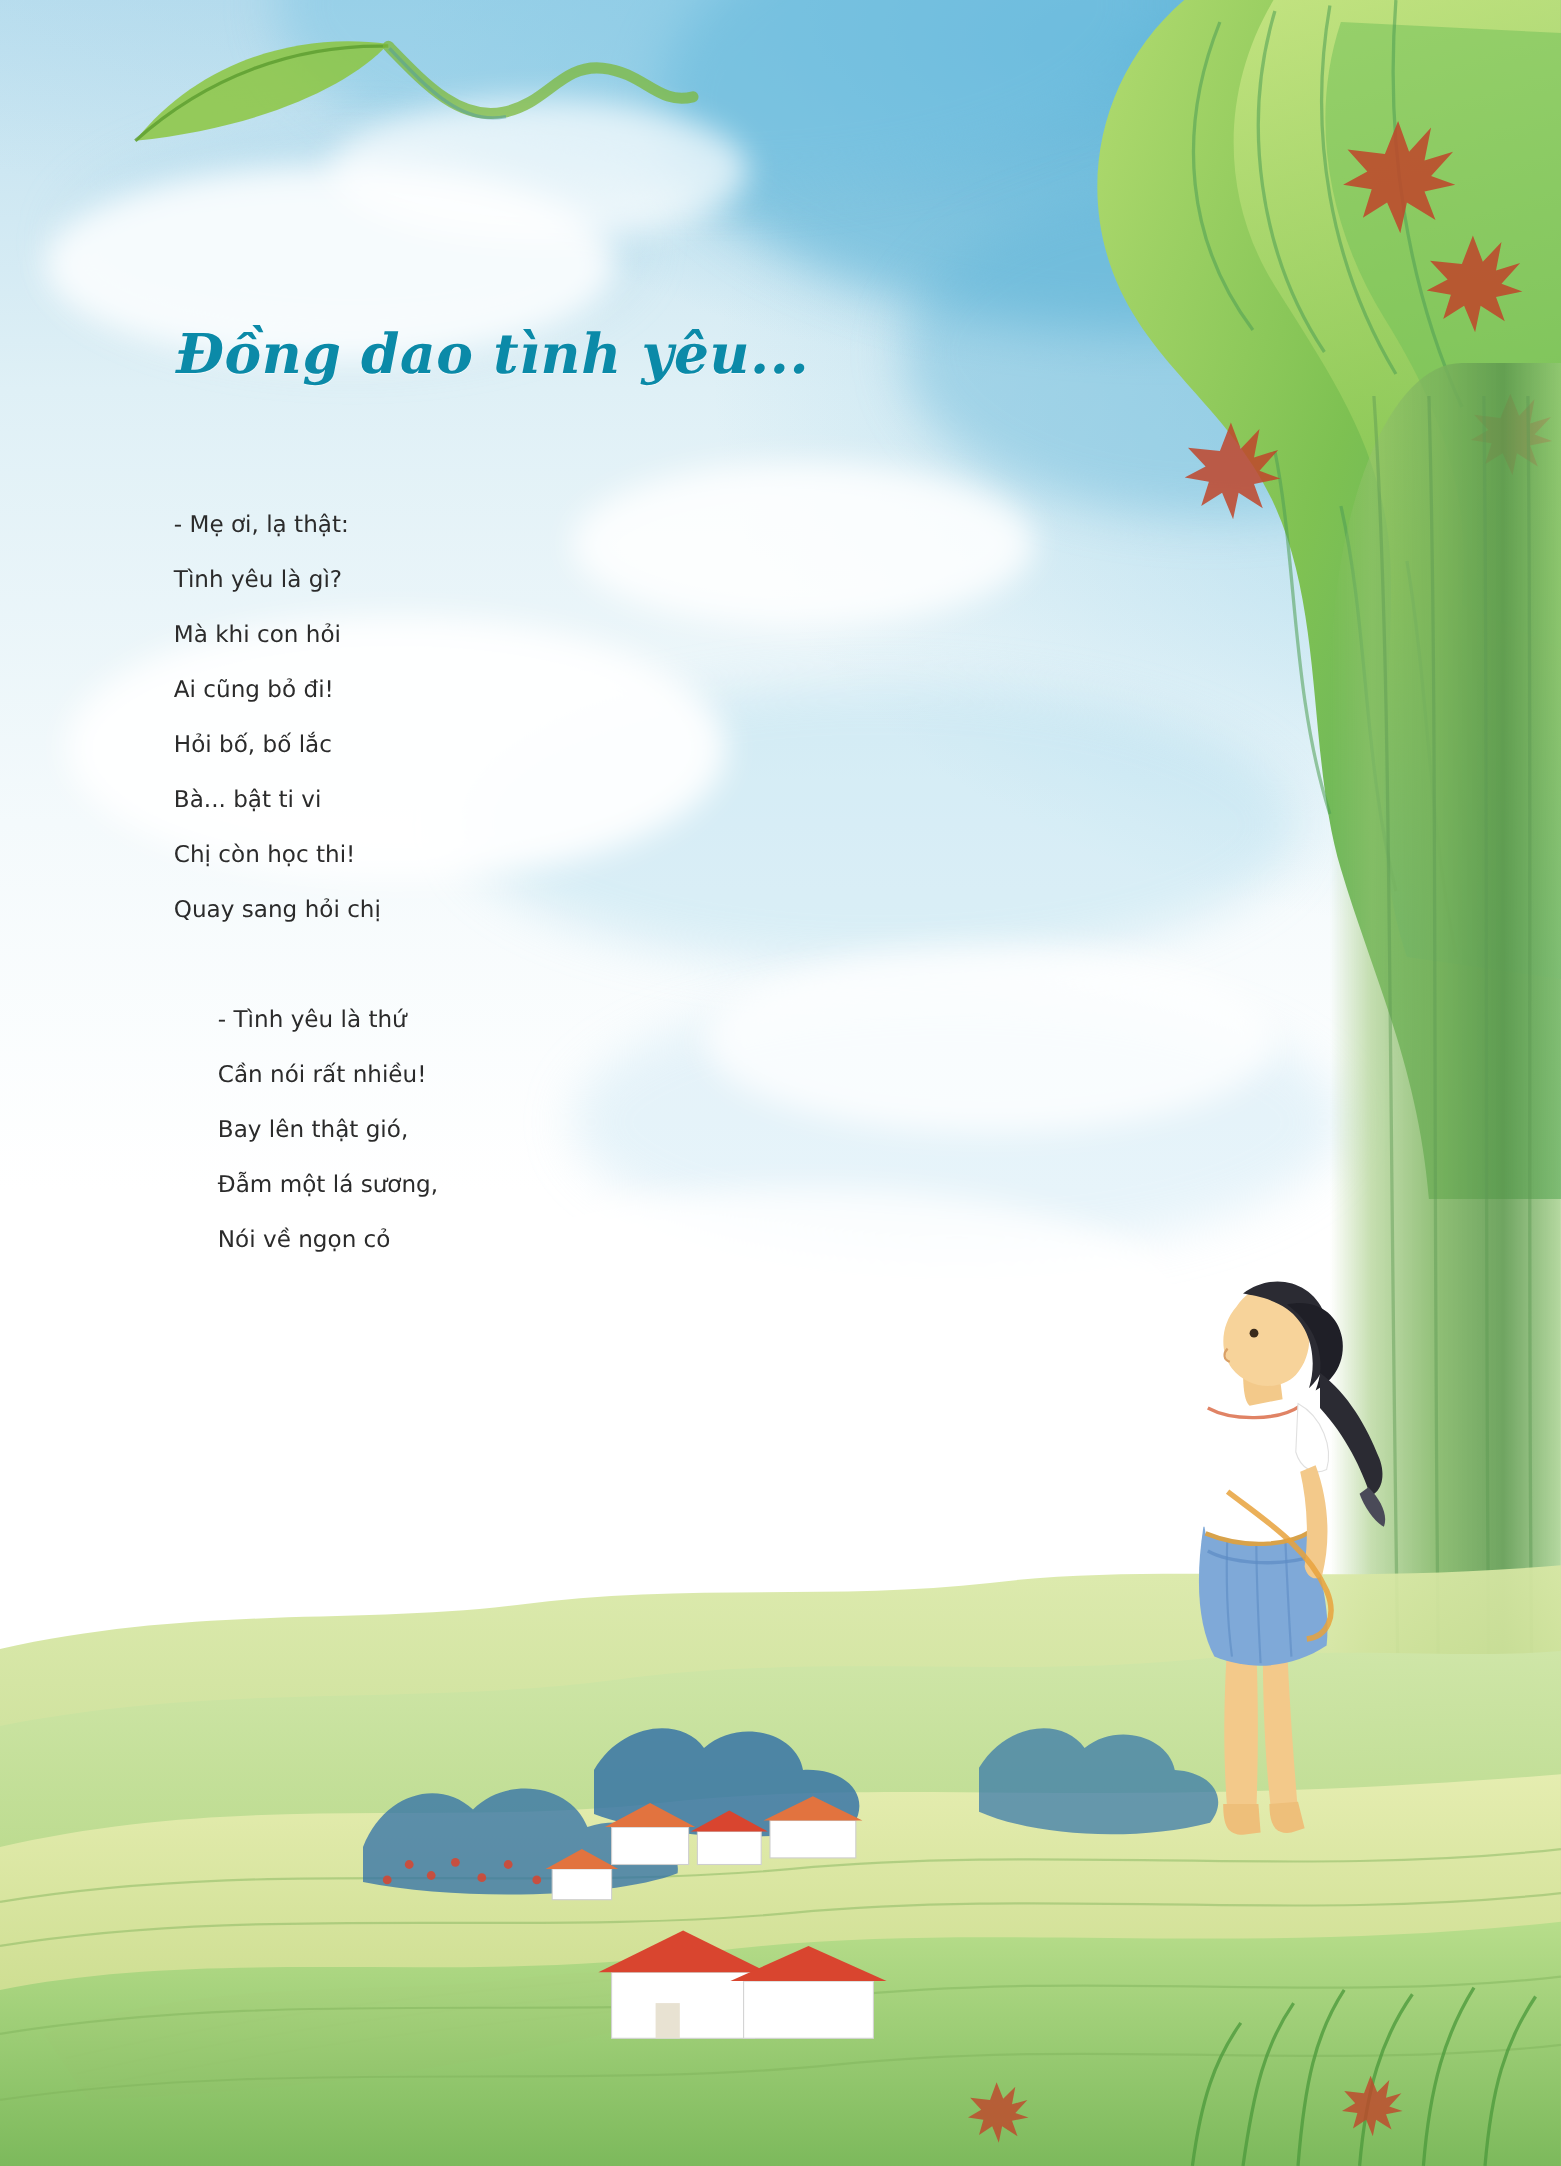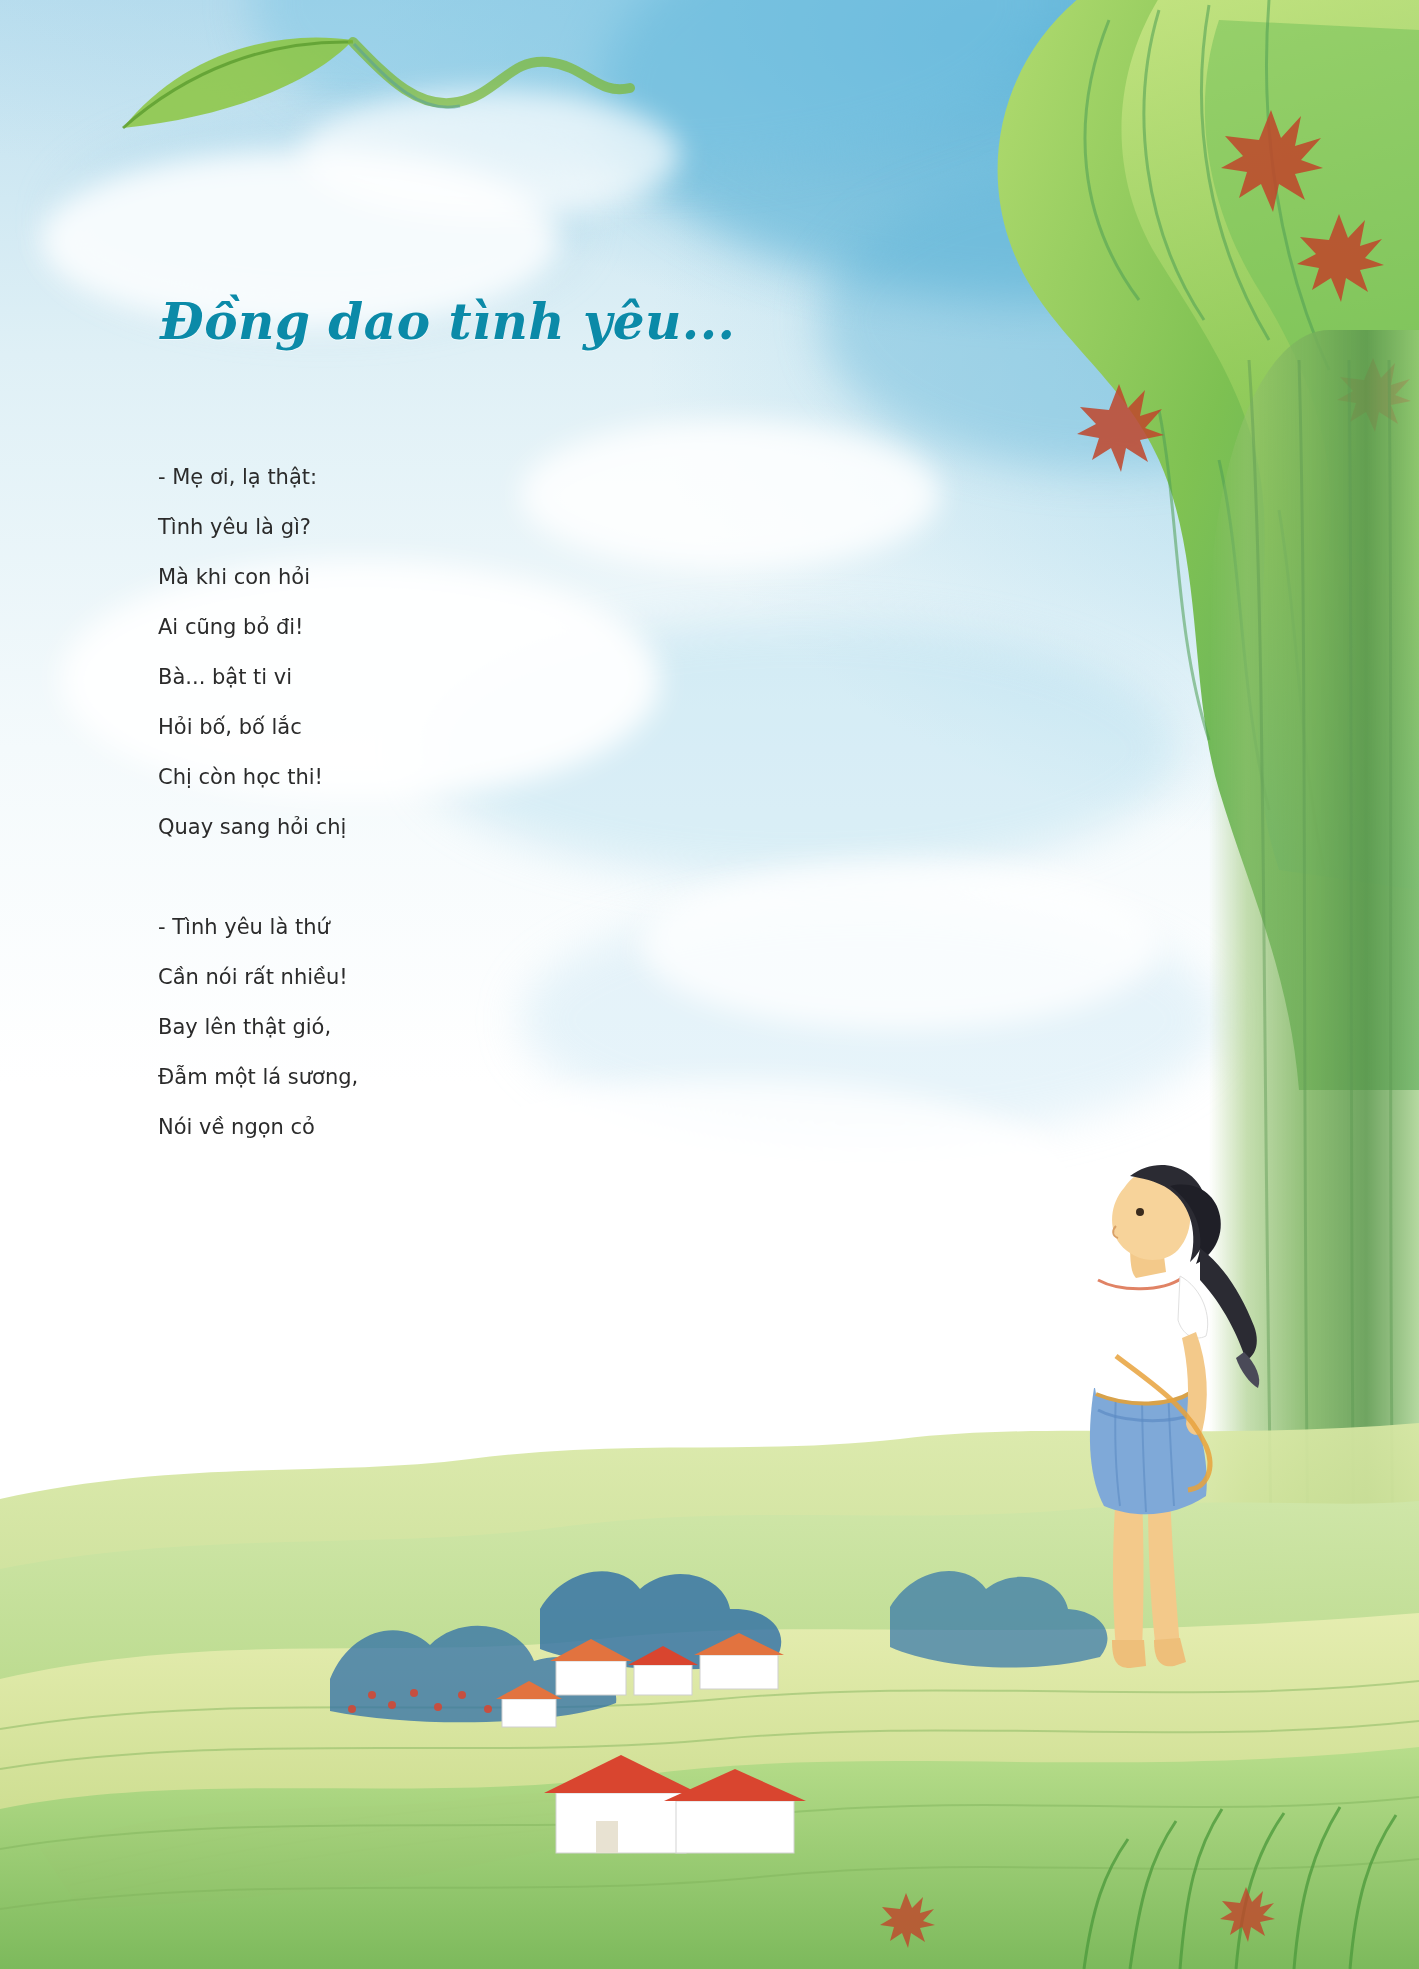--- a/index.html
+++ b/index.html
@@ -98,21 +98,21 @@
     position: absolute;
     left: 158px;
     top: 452px;
     width: 520px;
     color: #2b2b2b;
     font-size: 21px;
     line-height: 50px;
     font-family: "DejaVu Sans", sans-serif;
   }
   .stanza { margin: 0 0 50px 0; }
-  .stanza:last-child { margin-bottom: 0; }
+  .stanza:last-child { margin-bottom: 0; margin-left: 40px; }
   .line { white-space: pre; }
 
   
   .girl {
     position: absolute;
     left: 1020px;
     top: 1120px;
     width: 260px;
     height: 560px;
   }
@@ -344,22 +344,22 @@
   </svg>
 
   <div class="title">Đồng dao tình yêu...</div>
 
   <div class="poem">
     <div class="stanza">
       <div class="line">- Mẹ ơi, lạ thật:</div>
       <div class="line">Tình yêu là gì?</div>
       <div class="line">Mà khi con hỏi</div>
       <div class="line">Ai cũng bỏ đi!</div>
+      <div class="line">Hỏi bố, bố lắc</div>
       <div class="line">Bà... bật ti vi</div>
-      <div class="line">Hỏi bố, bố lắc</div>
       <div class="line">Chị còn học thi!</div>
       <div class="line">Quay sang hỏi chị</div>
     </div>
     <div class="stanza">
       <div class="line">- Tình yêu là thứ</div>
       <div class="line">Cần nói rất nhiều!</div>
       <div class="line">Bay lên thật gió,</div>
       <div class="line">Đẫm một lá sương,</div>
       <div class="line">Nói về ngọn cỏ</div>
     </div>

